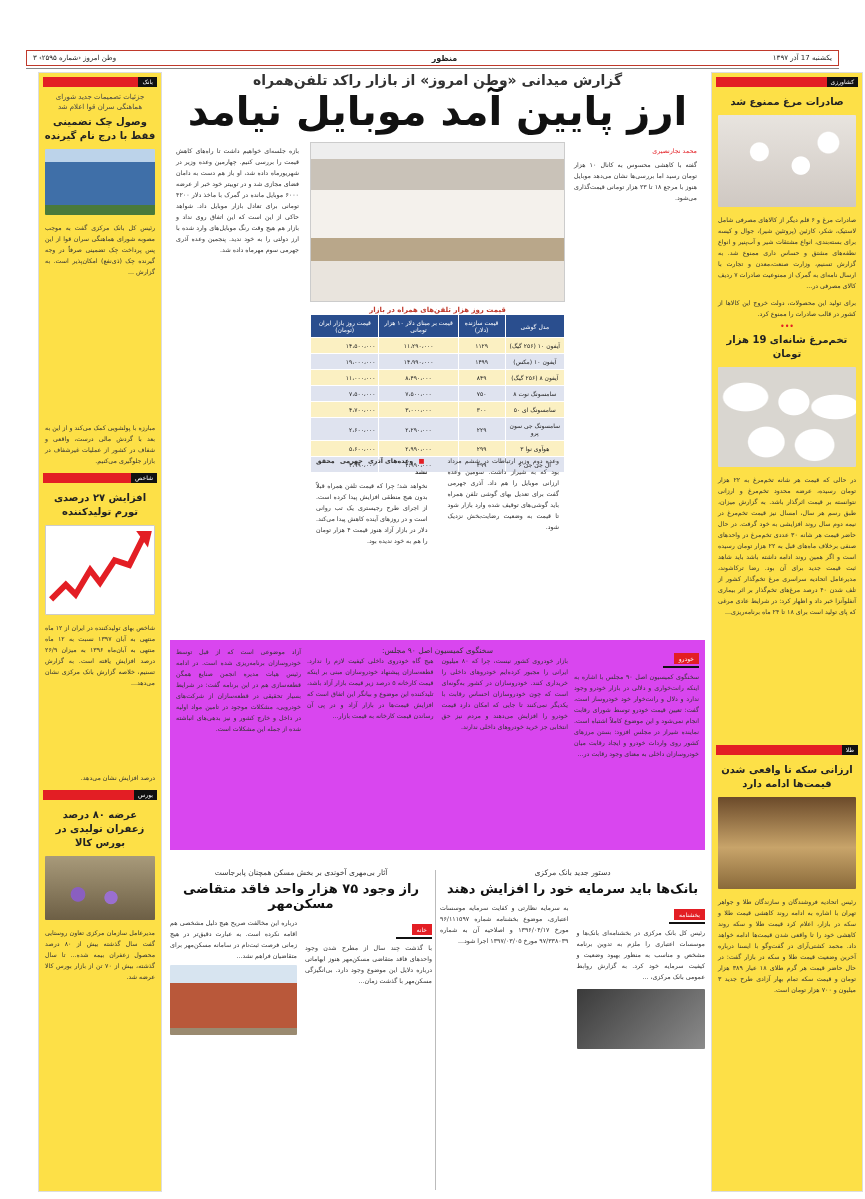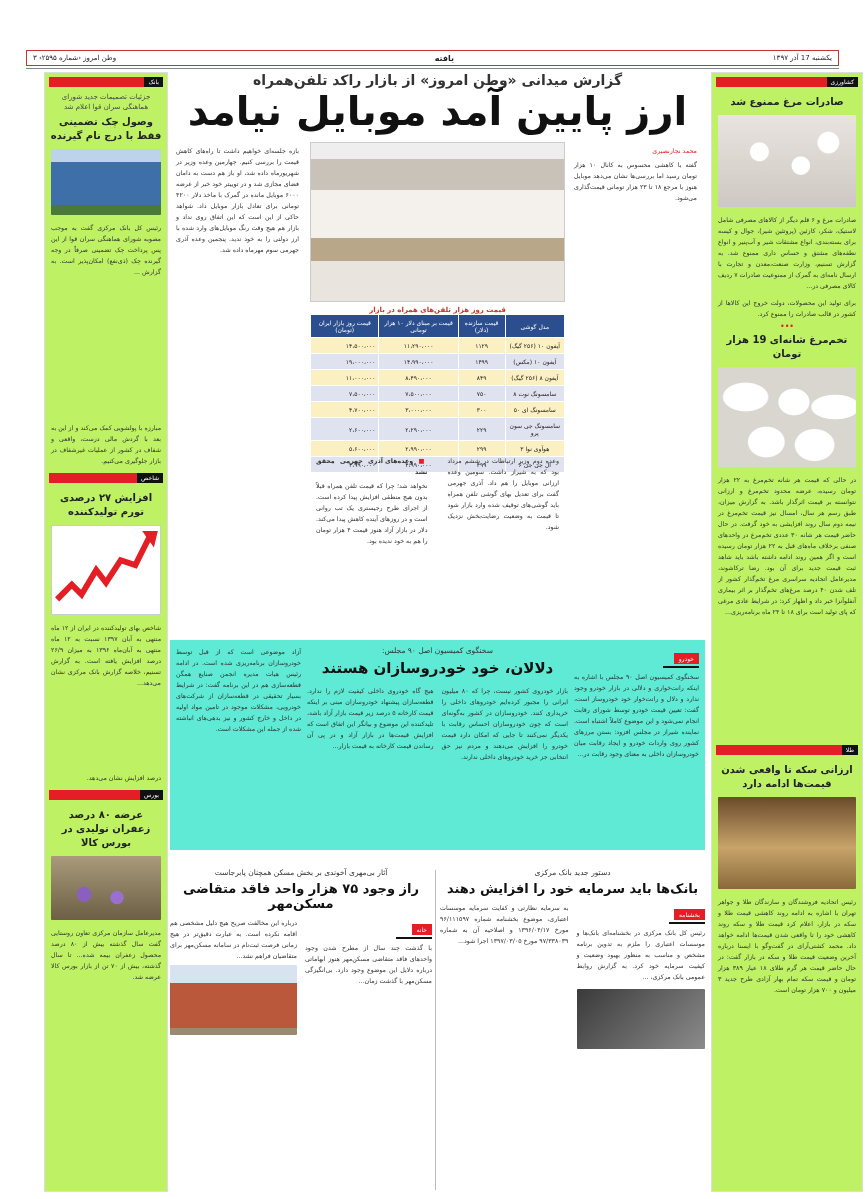--- a/index.html
+++ b/index.html
@@ -1,21 +1,21 @@
 <!DOCTYPE html>
 <html lang="fa" dir="rtl"><head>
 <meta charset="utf-8">
 <style>
   * { box-sizing: border-box; margin: 0; padding: 0; }
   body { width: 865px; height: 1199px; background: #fff; font-family: "DejaVu Sans", sans-serif; color: #222; position: relative; overflow: hidden; direction: rtl; }
   .abs { position: absolute; }
   .topbar { left: 26px; right: 26px; top: 50px; height: 16px; border: 1px solid #c0392b; display: flex; align-items: center; justify-content: space-between; padding: 0 6px; font-size: 7px; }
   .topbar-line { left: 26px; right: 26px; top: 68px; height: 1px; background: #888; }
   .logo { font-weight: bold; font-size: 8px; }
-  .col { background: #bef264; border: 1px solid #ddd; overflow: hidden; margin-left: 6px; }
+  .col { background: #fde047; border: 1px solid #ddd; overflow: hidden; }
   .secbar { display: flex; height: 10px; margin: 4px 4px 6px; }
   .secbar .lbl { background: #111; color: #fff; font-size: 6px; padding: 0 4px; line-height: 10px; white-space: nowrap; }
   .secbar .red { flex: 1; background: #e31e24; }
   .side-title { font-weight: bold; font-size: 10px; text-align: center; padding: 2px 4px; line-height: 1.4; }
   .side-sub { font-size: 7px; text-align: center; color: #444; padding: 0 4px; line-height: 1.4; }
   .body-text { font-size: 6.3px; line-height: 1.75; color: #333; text-align: justify; padding: 3px 6px; }
   .photo { margin: 4px 6px; border-radius: 1px; }
   .main-kicker { font-size: 14px; text-align: center; font-weight: bold; color: #333; }
   .main-title { font-size: 40px; font-weight: bold; text-align: center; color: #111; letter-spacing: -1px; }
   .table-cap { font-size: 7px; color: #c0392b; text-align: center; font-weight: bold; }
@@ -24,30 +24,30 @@
   table.prices td { padding: 4px 3px; text-align: center; border: 1px solid #fff; }
   table.prices tr:nth-child(odd) td { background: #fbf0c2; }
   table.prices tr:nth-child(even) td { background: #dfe3ef; }
   table.prices td:last-child { text-align: right; }
   .cols { display: flex; gap: 8px; }
   .cols > div { flex: 1; }
   .tag { display: inline-block; background: #e31e24; color: #fff; font-size: 6px; padding: 2px 5px; }
   .tag-under { height: 2px; background: #111; width: 36px; margin-top: 1px; }
   .sub-kicker { font-size: 7.5px; text-align: center; color: #333; }
   .sub-title { font-size: 15px; font-weight: bold; text-align: center; color: #111; }
-  .car-box { background: #5eead4; }
+  .car-box { background: #d946ef; }
   .vline { width: 1px; background: #bbb; }
   .bullet { color: #e31e24; }
 </style>
 </head>
 <body>
 
 <div class="abs topbar">
   <span>یکشنبه 17 آذر ۱۳۹۷</span>
-  <span class="logo">یافته</span>
+  <span class="logo">منظور</span>
   <span>وطن امروز ‹شماره ۲۵۹۵› ۳</span>
 </div>
 <div class="abs topbar-line"></div>
 
 <div class="abs col" style="right:2px; top:72px; width:152px; height:1120px;">
   <div class="secbar">
     <span class="lbl">کشاورزی</span>
     <span class="red"></span>
   </div>
   <div class="side-title">صادرات مرغ ممنوع شد</div>
@@ -193,21 +193,20 @@
 
 <div class="abs car-box" style="left:170px; top:640px; width:535px; height:210px; padding:6px;">
   <div style="display:flex; gap:6px; height:100%;">
     <div style="width:125px;">
       <span class="tag">خودرو</span>
       <div class="tag-under"></div>
       <div class="body-text" style="padding:3px 0;">سخنگوی کمیسیون اصل ۹۰ مجلس با اشاره به اینکه رانت‌خواری و دلالی در بازار خودرو وجود ندارد و دلال و رانت‌خوار خود خودروساز است، گفت: تعیین قیمت خودرو توسط شورای رقابت انجام نمی‌شود و این موضوع کاملاً اشتباه است. نماینده شیراز در مجلس افزود: بستن مرزهای کشور روی واردات خودرو و ایجاد رقابت میان خودروسازان داخلی به معنای وجود رقابت در...</div>
     </div>
     <div style="flex:1; display:flex; flex-direction:column;">
       <div class="sub-kicker">سخنگوی کمیسیون اصل ۹۰ مجلس:</div>
-      <div class="sub-title" style="margin:4px 0 8px;">دلالان، خود خودروسازان هستند</div>
       <div class="cols">
         <div class="body-text" style="padding:0;">بازار خودروی کشور نیست، چرا که ۸۰ میلیون ایرانی را مجبور کرده‌ایم خودروهای داخلی را خریداری کنند. خودروسازان در کشور به‌گونه‌ای است که چون خودروسازان احساس رقابت با یکدیگر نمی‌کنند تا جایی که امکان دارد قیمت خودرو را افزایش می‌دهند و مردم نیز حق انتخابی جز خرید خودروهای داخلی ندارند.</div>
         <div class="body-text" style="padding:0;">هیچ گاه خودروی داخلی کیفیت لازم را ندارد. قطعه‌سازان پیشنهاد خودروسازان مبنی بر اینکه قیمت کارخانه ۵ درصد زیر قیمت بازار آزاد باشد، تلید‌کننده این موضوع و بیانگر این اتفاق است که افزایش قیمت‌ها در بازار آزاد و در پی آن رساندن قیمت کارخانه به قیمت بازار...</div>
       </div>
     </div>
     <div style="width:125px;">
       <div class="body-text" style="padding:0;">آزاد موضوعی است که از قبل توسط خودروسازان برنامه‌ریزی شده است. در ادامه رئیس هیات مدیره انجمن صنایع همگن قطعه‌سازی هم در این برنامه گفت: در شرایط بسیار تحقیقی در قطعه‌سازان از شرکت‌های خودرویی، مشکلات موجود در تامین مواد اولیه در داخل و خارج کشور و نیز بدهی‌های انباشته شده از جمله این مشکلات است.</div>
     </div>
   </div>
 </div>

